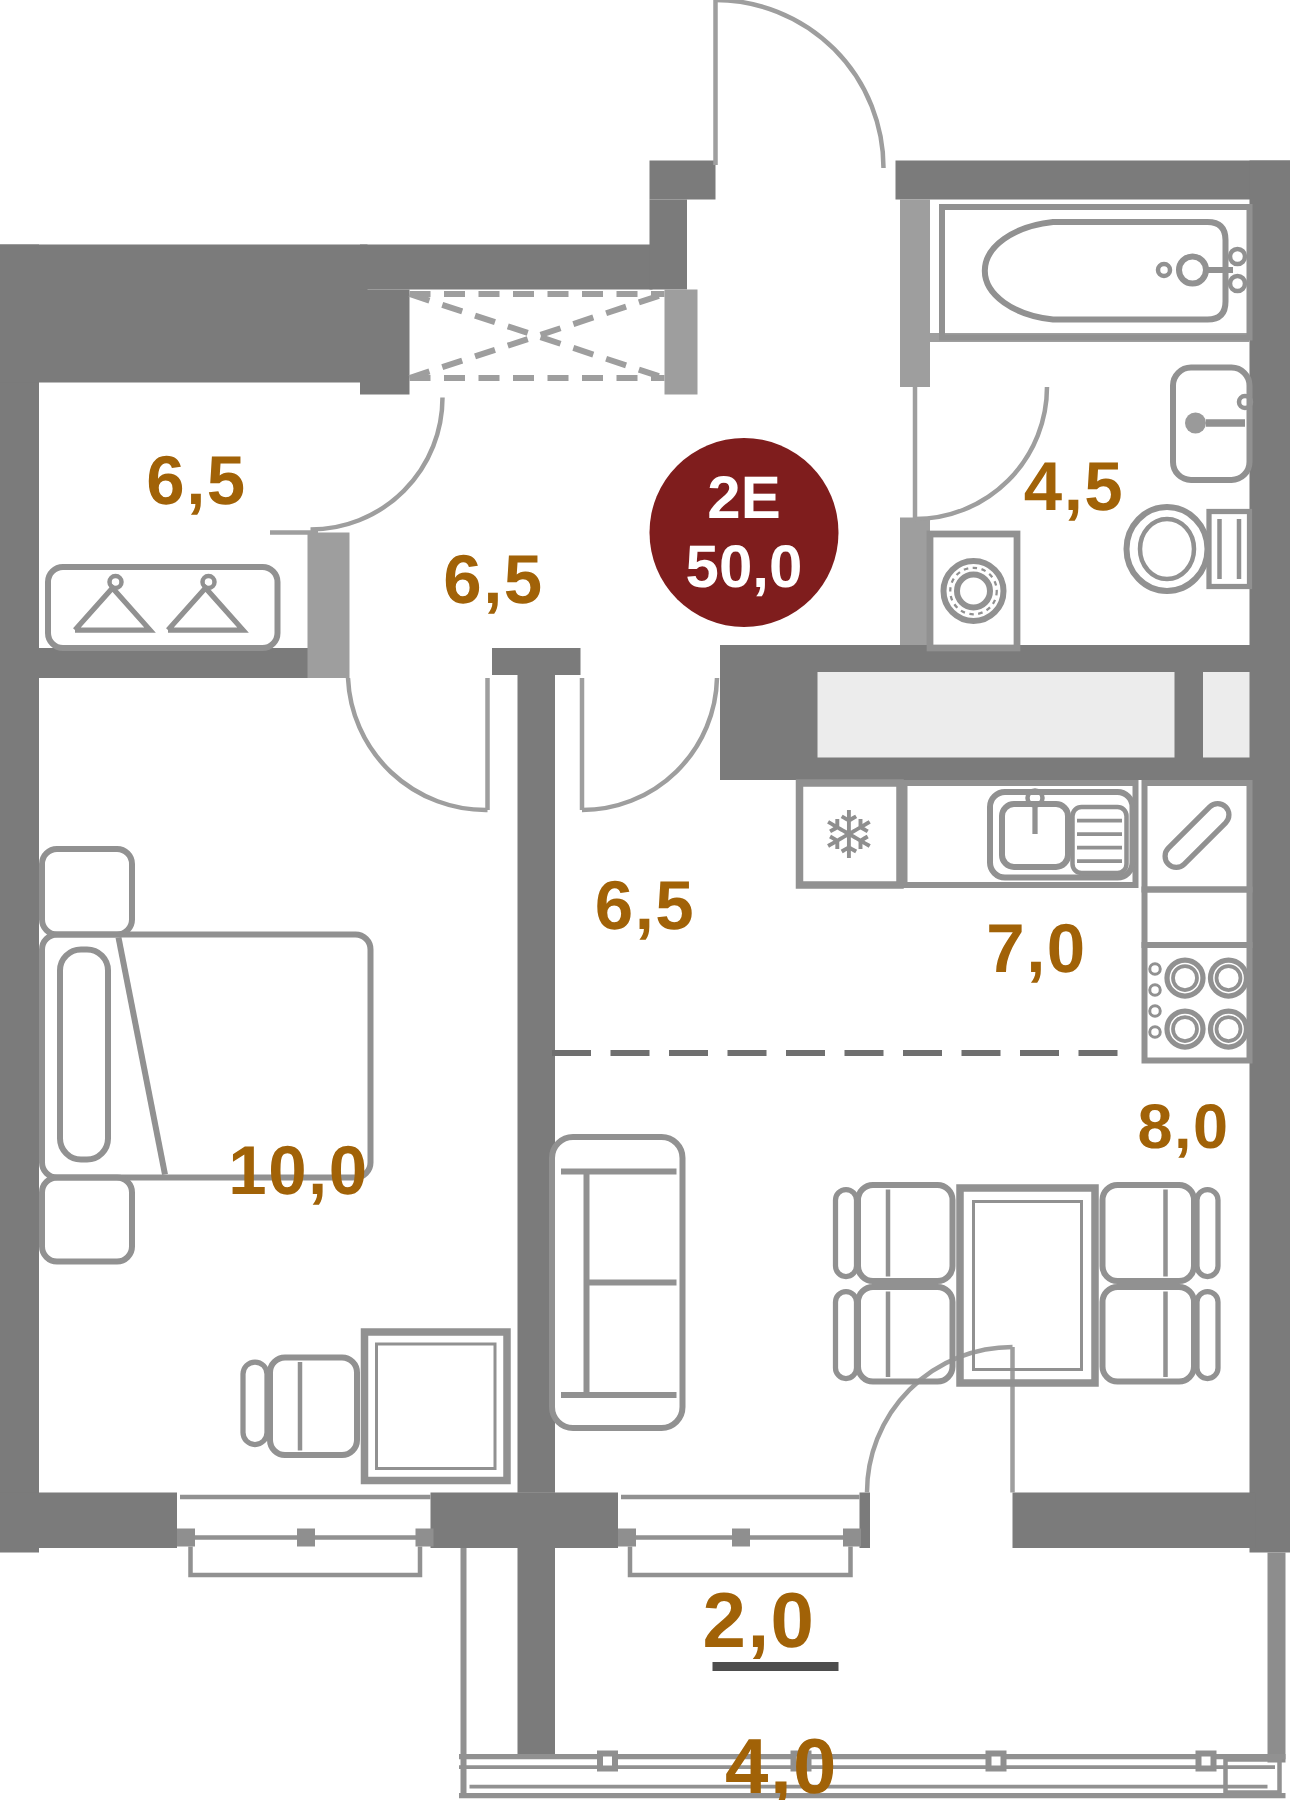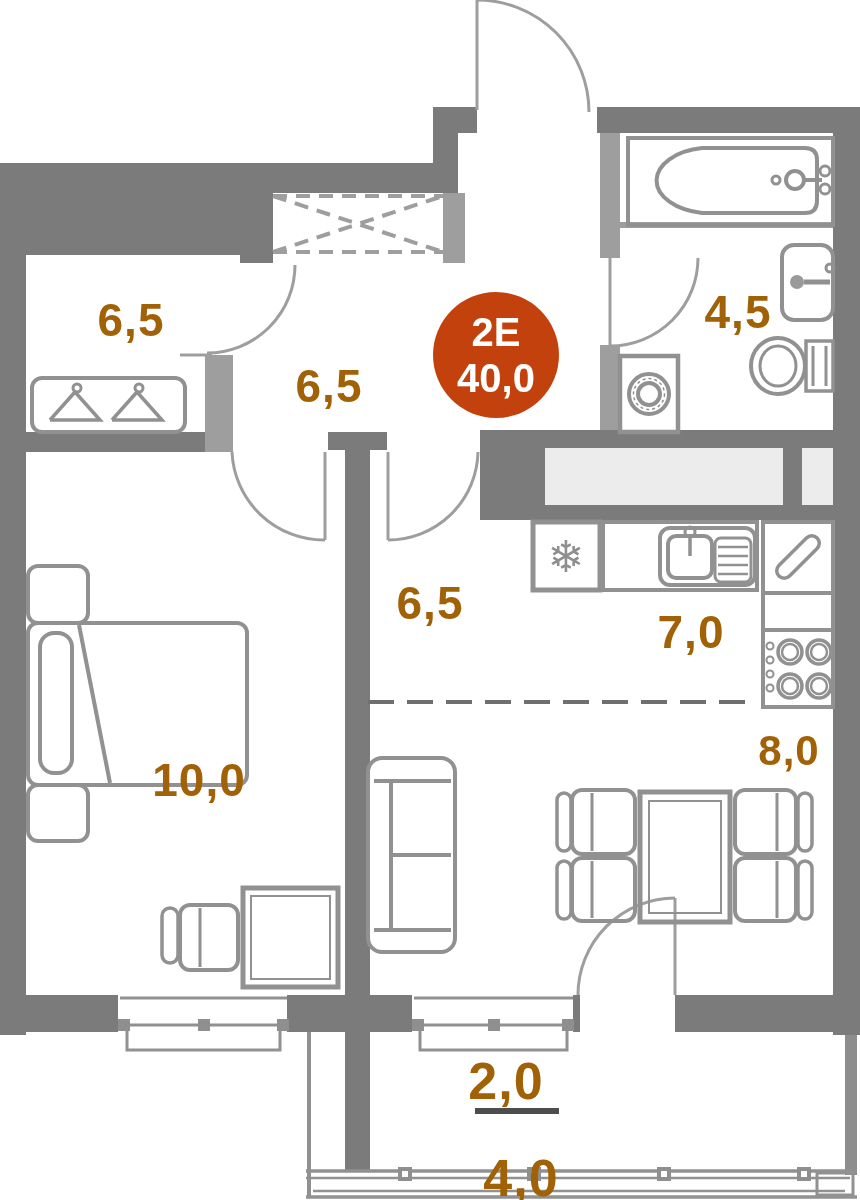--- a/index.html
+++ b/index.html
@@ -6,21 +6,21 @@
   #stage{position:relative;width:860px;height:1200px;background:#fff;overflow:hidden;
          font-family:"Liberation Sans",sans-serif;}
   .wall{position:absolute;background:#7b7b7b;}
   .wall-light{position:absolute;background:#9e9e9e;}
   .wall-mid{position:absolute;background:#8d8d8d;}
   .duct{position:absolute;background:#ececec;}
   .room-label{position:absolute;color:#a16207;font-weight:bold;font-size:46px;
               transform:translate(-50%,-50%);white-space:nowrap;letter-spacing:1px;}
   .room-label.small{font-size:52px;}
   #badge{position:absolute;left:433px;top:292px;width:126px;height:126px;border-radius:50%;
-         background:#c2410c;display:flex;flex-direction:column;align-items:center;
+         background:#7f1d1d;display:flex;flex-direction:column;align-items:center;
          justify-content:center;color:#fff;font-weight:bold;font-size:40px;line-height:1.15;text-align:right;}
   #balcony-divider{position:absolute;left:475px;top:1108px;width:84px;height:6px;background:#4d4d4d;}
   svg{position:absolute;left:0;top:0;}
   .fline{stroke:#919191;fill:none;}
   .door{stroke:#9e9e9e;fill:none;stroke-width:3;}
   .dash{stroke:#9e9e9e;fill:none;stroke-width:4;stroke-dasharray:14 9;}
 </style>
 </head>
 <body>
 
@@ -250,28 +250,28 @@
       <rect x="657" y="1167" width="14" height="14" fill="#8f8f8f"></rect>
       <rect x="661" y="1171" width="6" height="6" fill="#ffffff"></rect>
       <rect x="797" y="1167" width="14" height="14" fill="#8f8f8f"></rect>
       <rect x="801" y="1171" width="6" height="6" fill="#ffffff"></rect>
       <rect class="fline" x="817" y="1173" width="36" height="22" fill="#ffffff" stroke-width="3"></rect>
     </g>
   </svg>
 
   <div class="room-label" style="left:131px;top:320px;">6,5</div>
   <div class="room-label" style="left:329px;top:386px;">6,5</div>
-  <div class="room-label" style="left:716px;top:312px;margin-left:22px;">4,5</div>
+  <div class="room-label" style="left:716px;top:324px;">4,5</div>
   <div class="room-label" style="left:430px;top:603px;">6,5</div>
   <div class="room-label" style="left:691px;top:632px;">7,0</div>
   <div class="room-label" style="left:789px;top:751px;font-size:42px;">8,0</div>
   <div class="room-label" style="left:199px;top:780px;">10,0</div>
 
   <div class="room-label small" style="left:506px;top:1081px;">2,0</div>
   <div id="balcony-divider"></div>
   <div class="room-label small" style="left:521px;top:1178px;">4,0</div>
 
   <div id="badge">
     <span>2E</span>
-    <span>40,0</span>
+    <span>50,0</span>
   </div>
 
 </div>
 
 </body></html>

